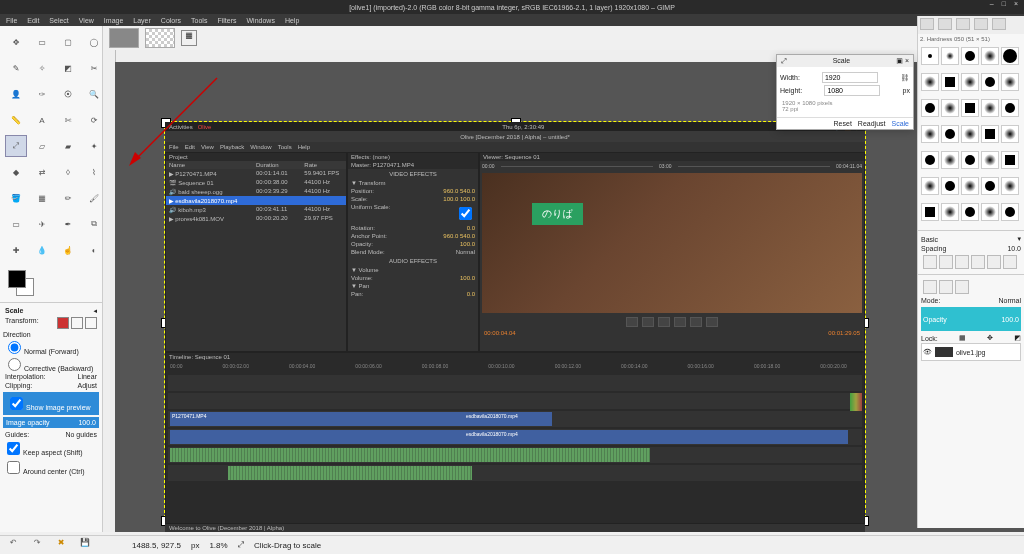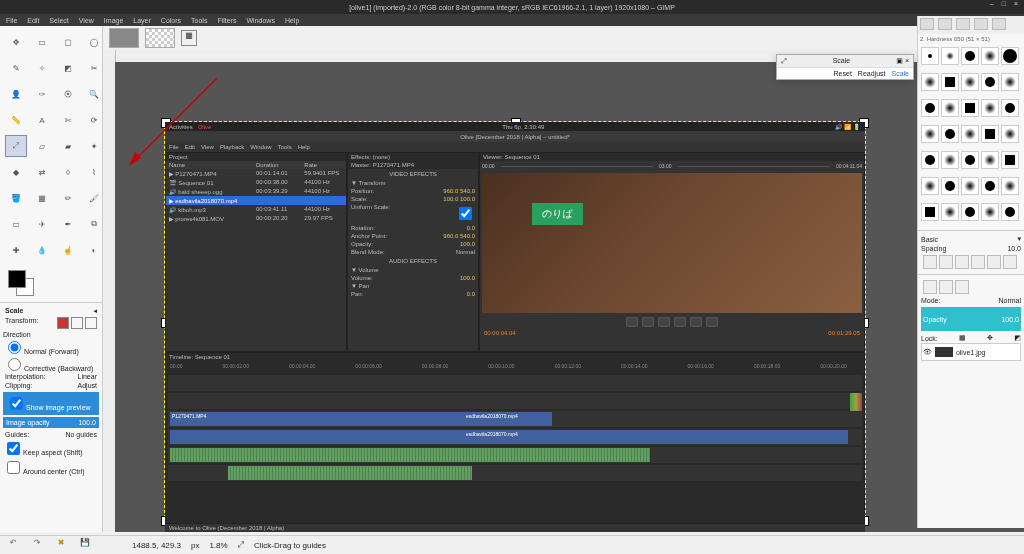--- a/index.html
+++ b/index.html
@@ -384,20 +384,33 @@
       <line x1="88" y1="2" x2="4" y2="86"></line>
       <polygon points="0,90 12,82 6,76"></polygon>
     </svg>
 
     <div class="scale-dlg">
       <div class="hdr">
           <span>⤢</span>
           <span>Scale</span>
           <span><span>▣</span> <span>×</span></span>
         </div>
+      <div class="body">
+        <div class="row">
+            <span>Width:</span>
+            <input value="1920" style="">
+            <span class="link">⛓</span>
+          </div>
+        <div class="row">
+            <span>Height:</span>
+            <input value="1080" style="">
+            <span>px</span>
+          </div>
+        <div class="info"><span>1920 × 1080 pixels</span><br><span>72 ppi</span></div>
+      </div>
       <div class="btns">
         <span>Reset</span>
         <span>Readjust</span>
         <span class="scale-b">Scale</span>
       </div>
     </div>
   </div>
 </div>
 
 <div class="right-dock">
@@ -561,18 +574,18 @@
     </div>
   </div>
 </div>
 
 <div class="statusbar">
   <span class="sb-icon">↶</span>
   <span class="sb-icon">↷</span>
   <span class="sb-icon" style="color:#c80">✖</span>
   <span class="sb-icon">💾</span>
   <span style="flex:0 0 20px"></span>
-  <span>1488.5, 429.3</span>
+  <span>1488.5, 927.5</span>
   <span>px</span>
   <span>1.8%</span>
   <span>⤢</span>
-  <span>Click-Drag to guides</span>
+  <span>Click-Drag to scale</span>
 </div>
 
 </body></html>

